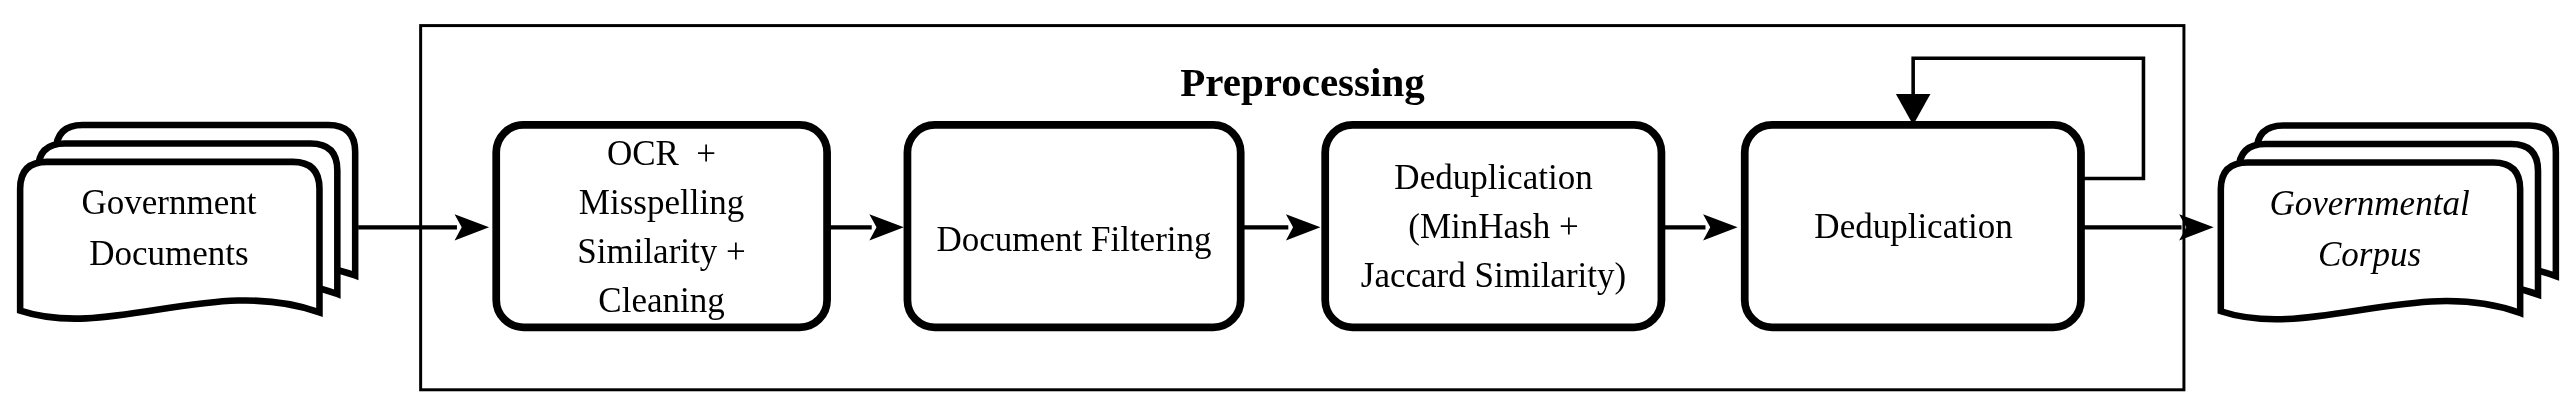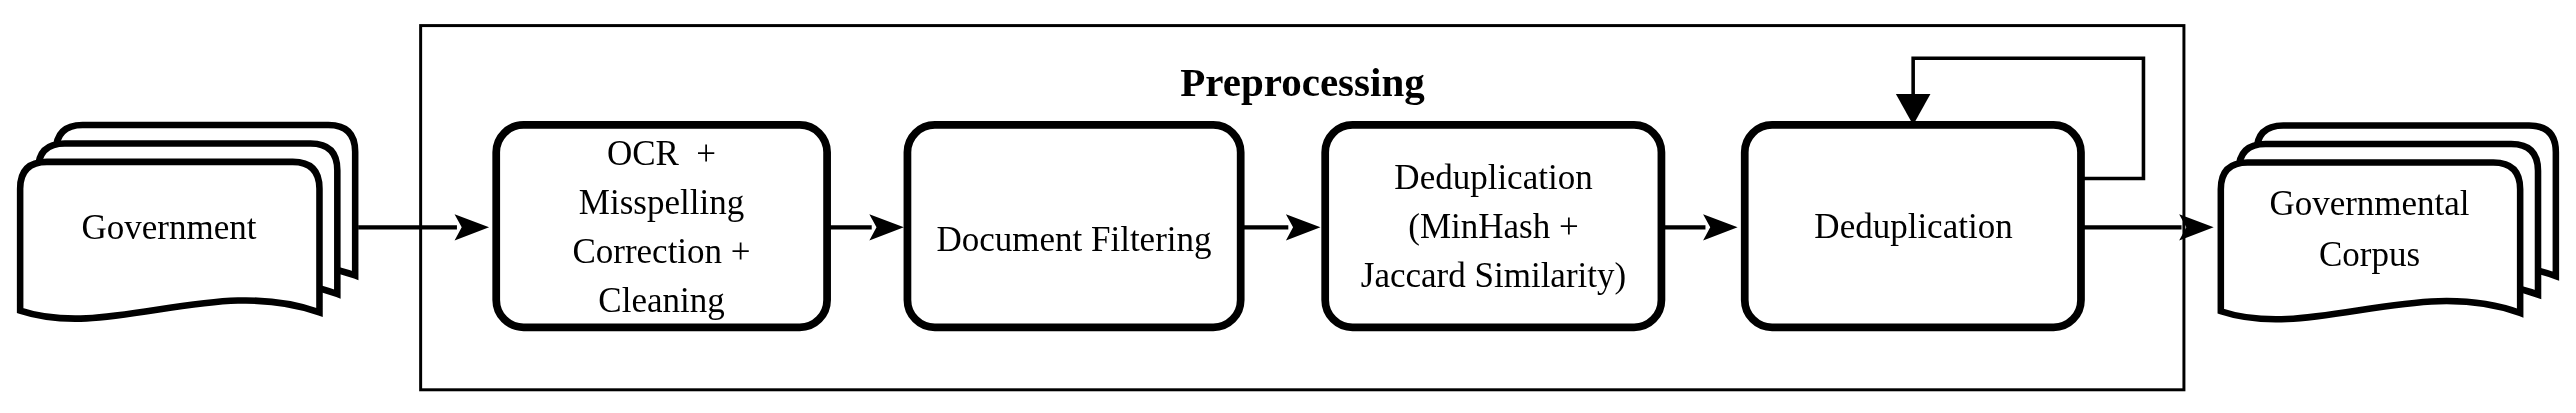--- a/index.html
+++ b/index.html
@@ -83,42 +83,43 @@
     <g>
       <path d="M 3495 300 H 3600 V 98 H 3213 V 160" fill="none" stroke="#000" stroke-width="6"></path>
       <polygon points="3213,210 3184,158 3242,158" fill="#000" stroke="none"></polygon>
     </g>
   </svg>
 
   <div class="title" style="left:420px;top:58px;width:1765px;height:48px;">Preprocessing</div>
 
   <div class="label doc-label" style="left:19px;top:156px;width:300px;height:143px;">
     <div class="ln">Government</div>
+    <div class="ln">Documents</div>
   </div>
 
   <div class="label" style="left:496px;top:125px;width:331px;height:203px;">
     <div class="ln">OCR  +</div>
     <div class="ln">Misspelling</div>
-    <div class="ln">Correction +</div>
+    <div class="ln">Similarity +</div>
     <div class="ln">Cleaning</div>
   </div>
 
   <div class="label" style="left:907px;top:138px;width:334px;height:203px;">
     <div class="ln">Document Filtering</div>
   </div>
 
   <div class="label" style="left:1325px;top:125px;width:337px;height:203px;">
     <div class="ln">Deduplication</div>
     <div class="ln">(MinHash +</div>
     <div class="ln">Jaccard Similarity)</div>
   </div>
 
   <div class="label" style="left:1745px;top:125px;width:337px;height:203px;">
     <div class="ln">Deduplication</div>
   </div>
 
-  <div class="label doc-label" style="left:2222px;top:157px;width:295px;height:143px;">
+  <div class="label doc-label" style="left:2222px;top:157px;width:295px;height:143px;font-style:italic;">
     <div class="ln">Governmental</div>
     <div class="ln">Corpus</div>
   </div>
 
 </div>
 
 
 </body></html>

